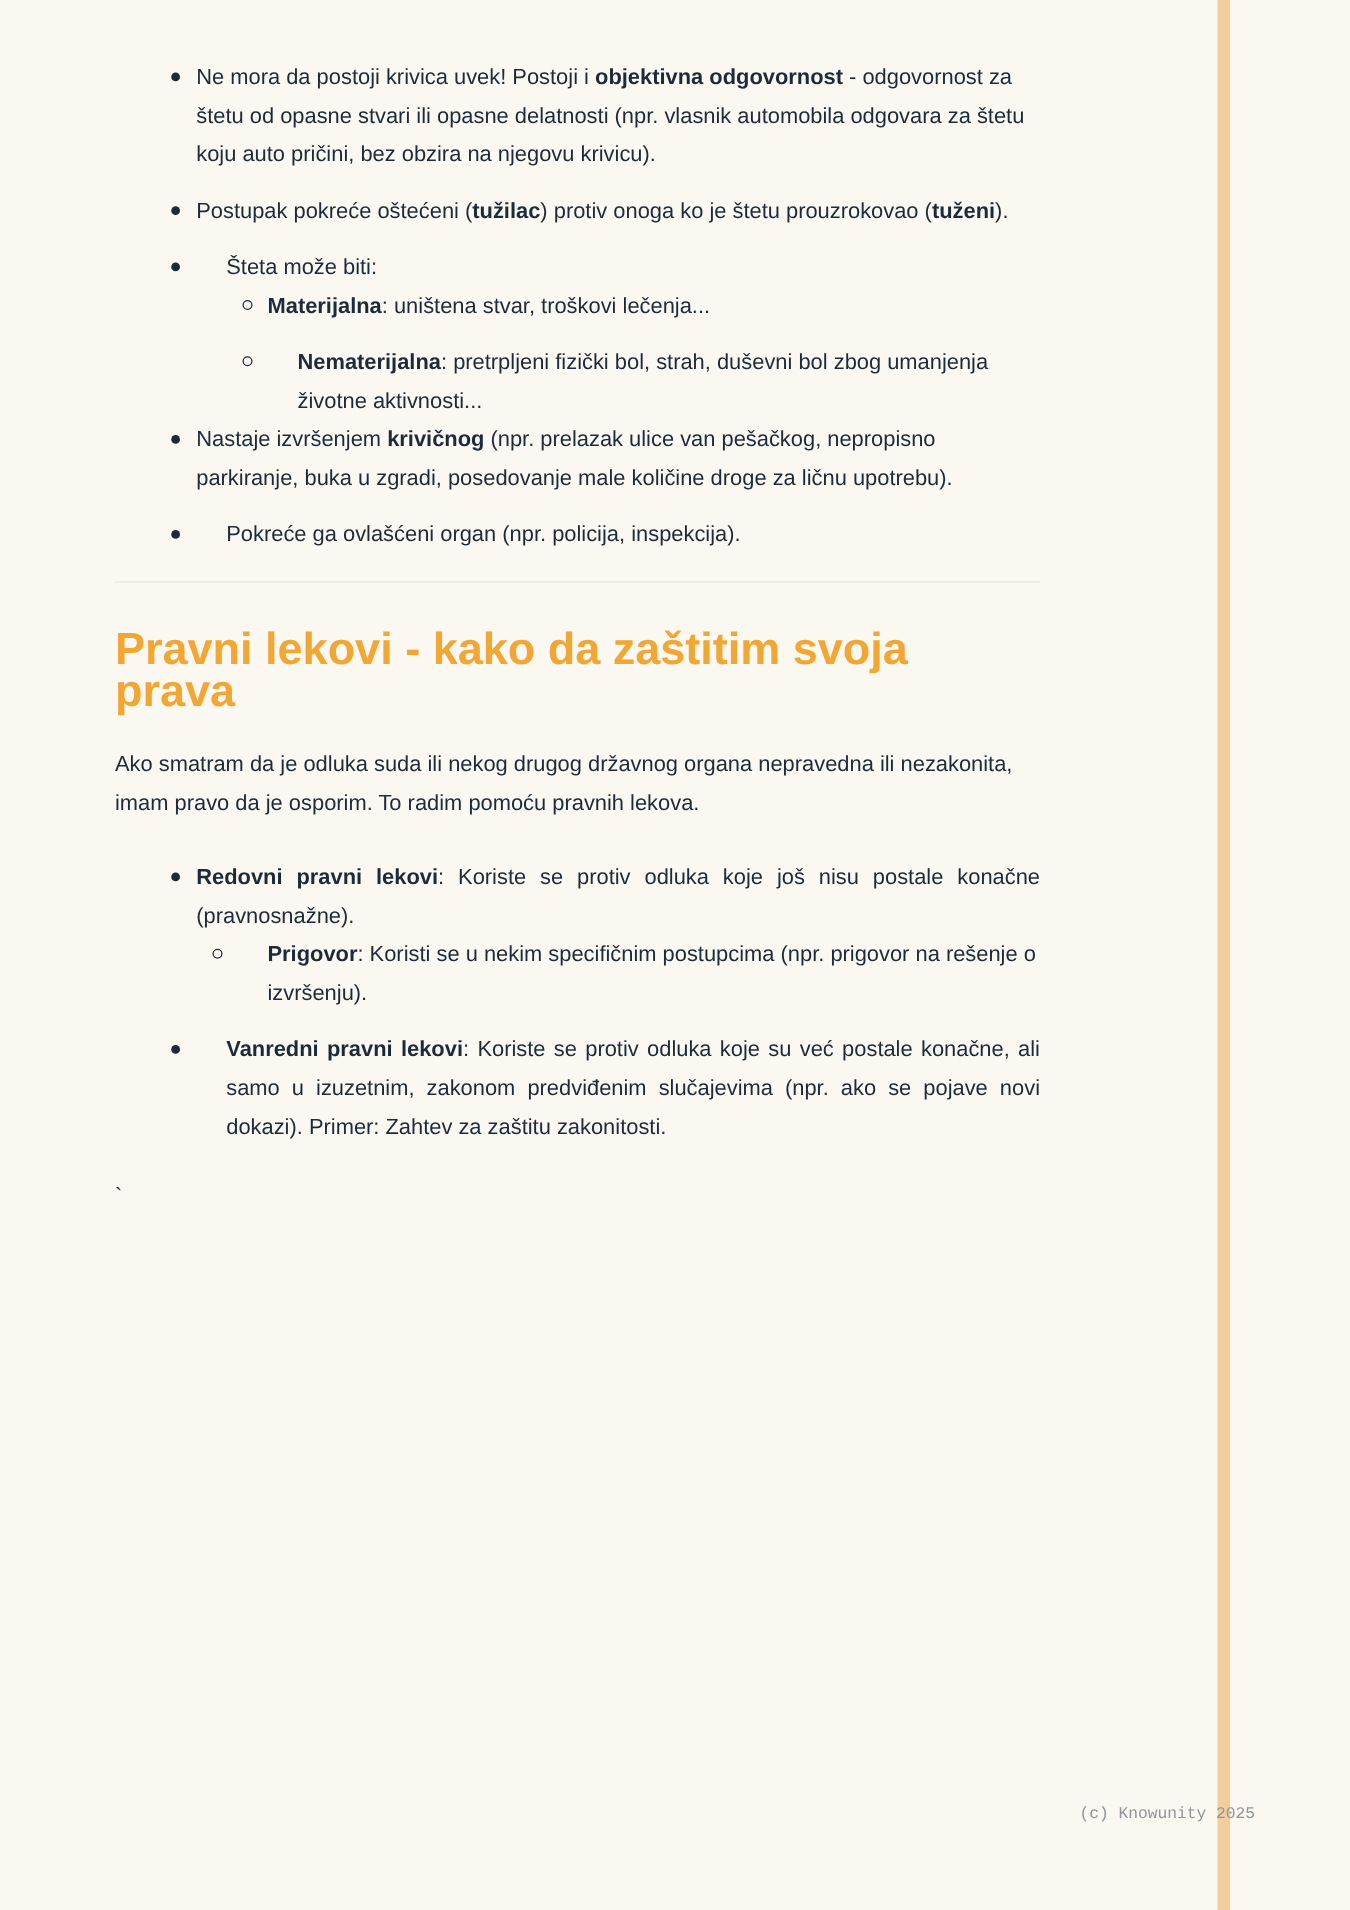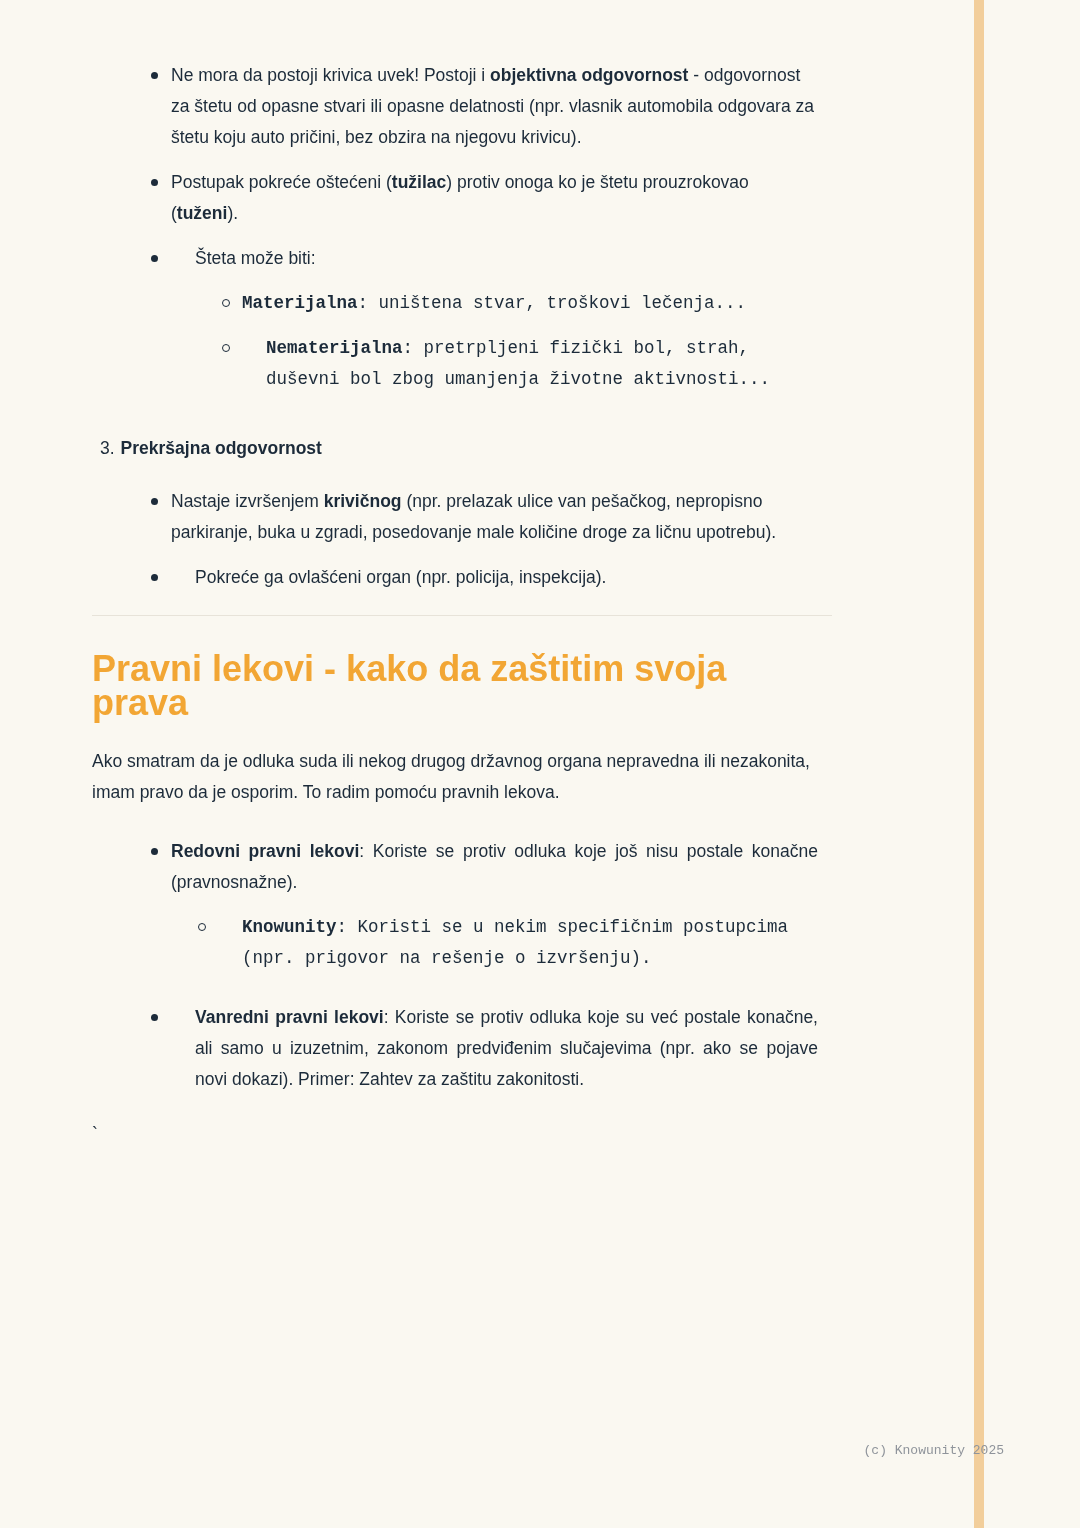--- a/index.html
+++ b/index.html
@@ -30,41 +30,41 @@
     background:var(--stripe);
   }
   .content{
     position:absolute;
     left:92px;
     top:46px;
     width:740px;
     font-size:17.5px;
     line-height:31px;
   }
-  ul.list{list-style:none;margin:14px;padding:0;}
+  ul.list{list-style:none;margin:0;padding:0;}
   .li{display:flex;align-items:flex-start;margin-bottom:14px;}
   .li:last-child{margin-bottom:0;gap:24px;}
   .l1 > .li{padding-left:45px;}
   .l2 > .li{padding-left:13px;}
   .marker{flex:0 0 auto;}
   .dot{
     width:7px;height:7px;border-radius:50%;
     background:var(--text);
     margin:12px 13px 0 0;
   }
   .circle{
     width:8px;height:8px;border-radius:50%;
     border:1.6px solid var(--text);
     background:transparent;
     margin:11px 12px 0 0;
   }
   .li-text{flex:1 1 auto;min-width:0;}
   .li-text strong{font-weight:700;}
   .justify{text-align:justify;}
-  .sub-list{margin-top:14px;font-family:Liberation Mono, monospace;}
+  .sub-list{margin-top:14px;}
   .num-heading{
     margin:24px 0 22px 0;
     padding-left:8px;
   }
   .num-heading strong{margin-left:6px;font-weight:700;}
   .divider{
     border:none;
     border-top:1px solid var(--divider);
     margin:22px 0 36px 0;
     width:100%;
@@ -116,23 +116,20 @@
             </li>
             <li class="li">
               <span class="marker circle"></span>
               <div class="li-text"><strong>Nematerijalna</strong><span>: pretrpljeni fizički bol, strah, duševni bol zbog umanjenja životne aktivnosti...</span></div>
             </li>
           </ul>
         </div>
       </li>
     </ul>
 
-    <p class="num-heading">
-      <span>3.</span><strong>Prekršajna odgovornost</strong>
-    </p>
 
     <ul class="list l1">
       <li class="li">
         <span class="marker dot"></span>
         <div class="li-text"><span>Nastaje izvršenjem </span><strong>krivičnog</strong><span> (npr. prelazak ulice van pešačkog, nepropisno parkiranje, buka u zgradi, posedovanje male količine droge za ličnu upotrebu).</span></div>
       </li>
       <li class="li">
         <span class="marker dot"></span>
         <div class="li-text"><span>Pokreće ga ovlašćeni organ (npr. policija, inspekcija).</span></div>
       </li>
@@ -145,21 +142,21 @@
     <p class="intro">Ako smatram da je odluka suda ili nekog drugog državnog organa nepravedna ili nezakonita, imam pravo da je osporim. To radim pomoću pravnih lekova.</p>
 
     <ul class="list l1">
       <li class="li">
         <span class="marker dot"></span>
         <div class="li-text">
           <div class="justify"><strong>Redovni pravni lekovi</strong><span>: Koriste se protiv odluka koje još nisu postale konačne (pravnosnažne).</span></div>
           <ul class="list l2 sub-list">
             <li class="li">
               <span class="marker circle"></span>
-              <div class="li-text"><strong>Knowunity</strong><span>: Koristi se u nekim specifičnim postupcima (npr. prigovor na rešenje o izvršenju).</span></div>
+              <div class="li-text"><strong>Prigovor</strong><span>: Koristi se u nekim specifičnim postupcima (npr. prigovor na rešenje o izvršenju).</span></div>
             </li>
           </ul>
         </div>
       </li>
       <li class="li">
         <span class="marker dot"></span>
         <div class="li-text justify"><strong>Vanredni pravni lekovi</strong><span>: Koriste se protiv odluka koje su već postale konačne, ali samo u izuzetnim, zakonom predviđenim slučajevima (npr. ako se pojave novi dokazi). Primer: Zahtev za zaštitu zakonitosti.</span></div>
       </li>
     </ul>
 

